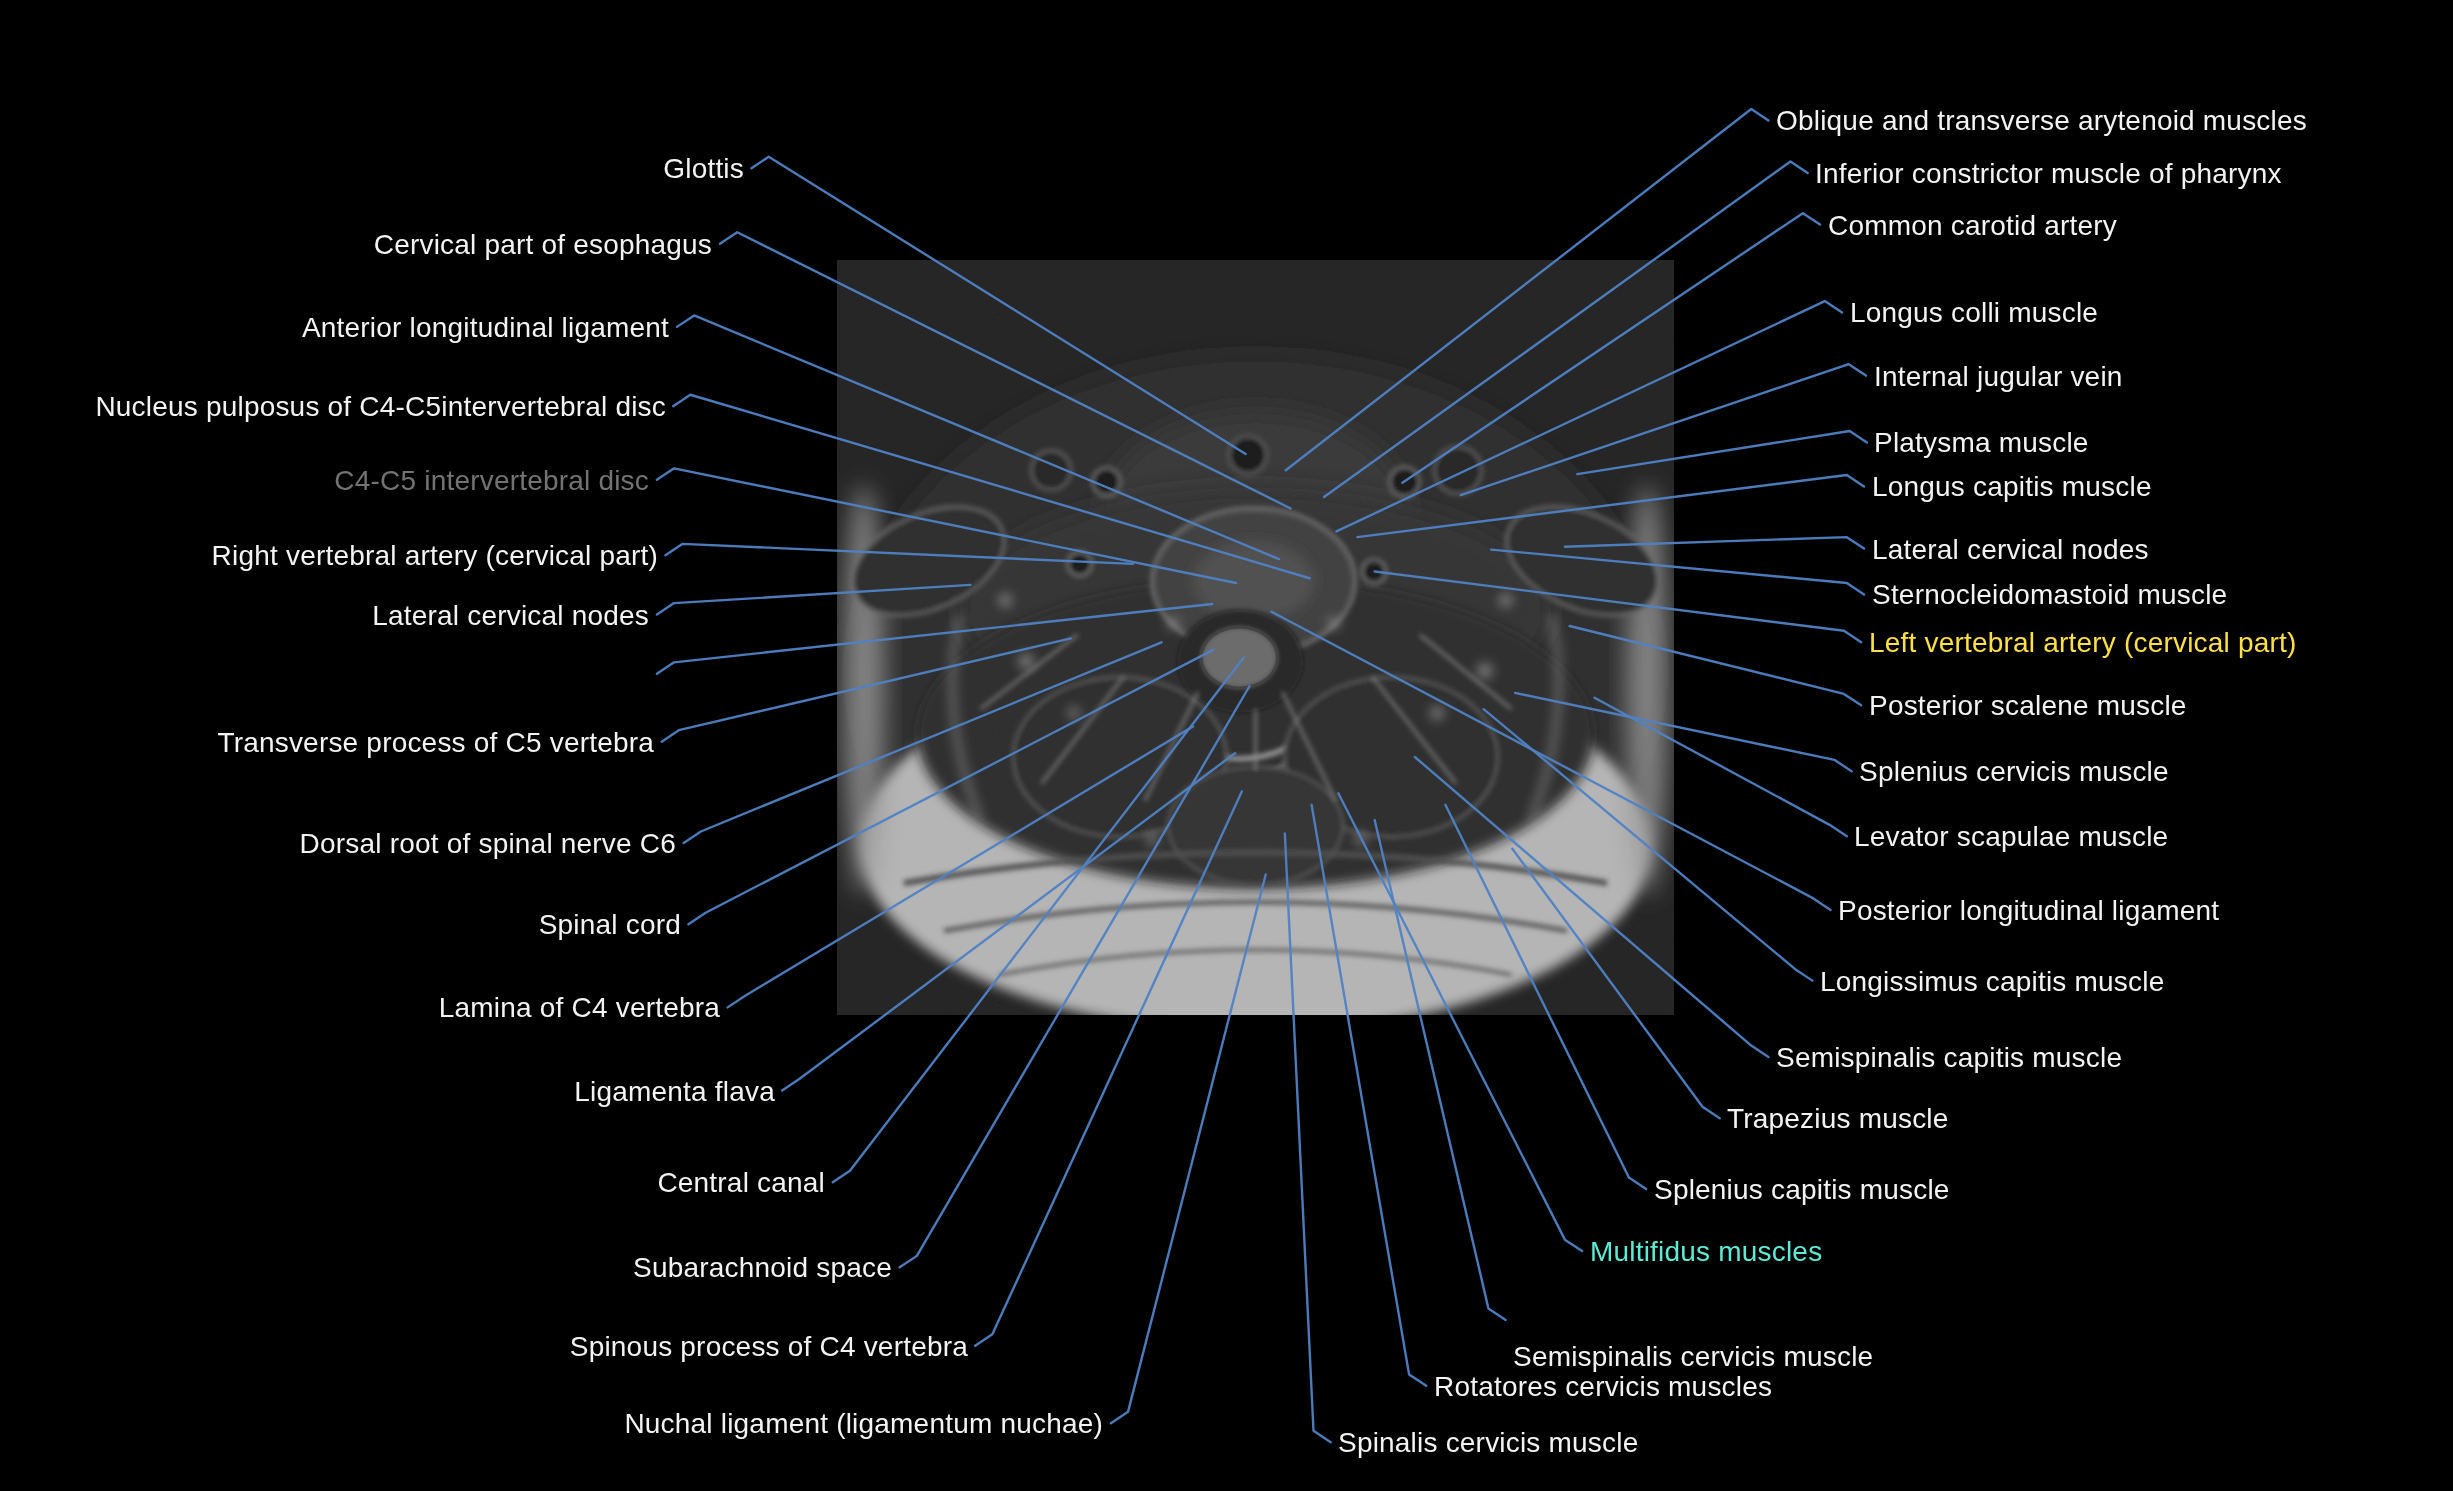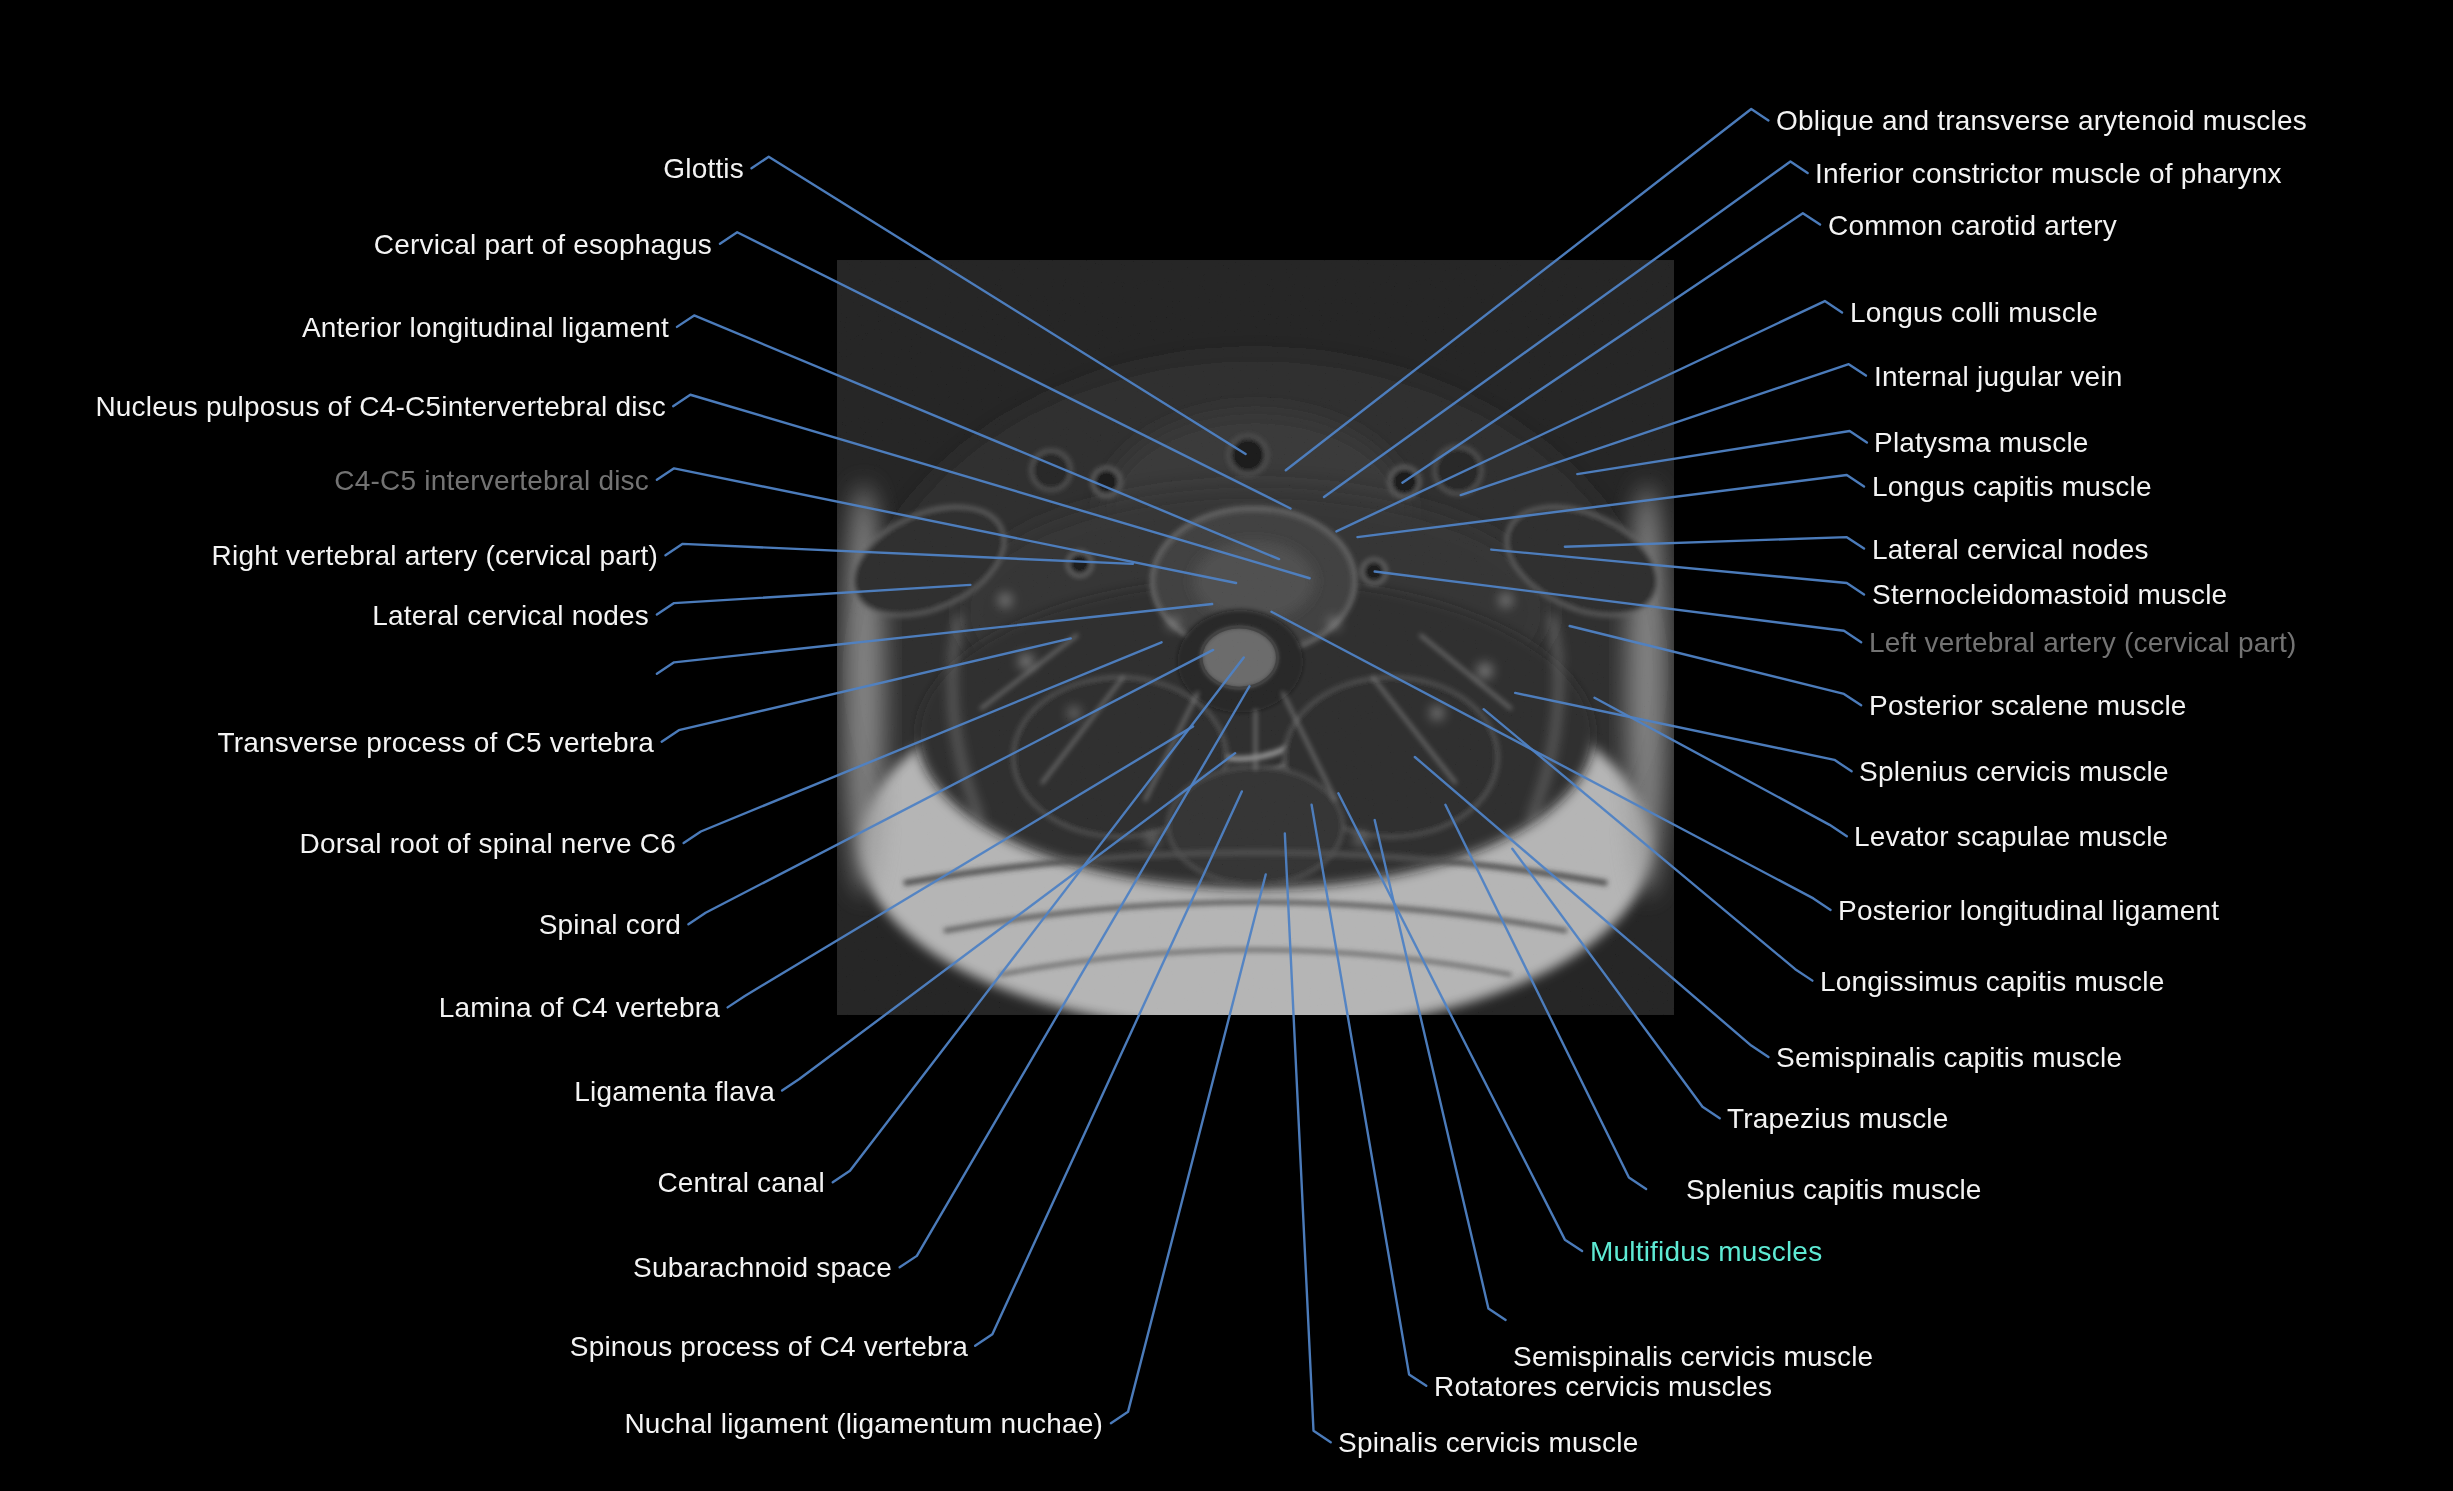--- a/index.html
+++ b/index.html
@@ -188,29 +188,29 @@
       <div class="label left" style="color: rgb(243, 243, 243); font-size: 28px; top: 1425px; right: 1351px;">Nuchal ligament (ligamentum nuchae)</div>
       <div class="label right" style="color: rgb(243, 243, 243); font-size: 28px; top: 122px; left: 1776px;">Oblique and transverse arytenoid muscles</div>
       <div class="label right" style="color: rgb(243, 243, 243); font-size: 28px; top: 175px; left: 1815px;">Inferior constrictor muscle of pharynx</div>
       <div class="label right" style="color: rgb(243, 243, 243); font-size: 28px; top: 227px; left: 1828px;">Common carotid artery</div>
       <div class="label right" style="color: rgb(243, 243, 243); font-size: 28px; top: 314px; left: 1850px;">Longus colli muscle</div>
       <div class="label right" style="color: rgb(243, 243, 243); font-size: 28px; top: 378px; left: 1874px;">Internal jugular vein</div>
       <div class="label right" style="color: rgb(243, 243, 243); font-size: 28px; top: 444px; left: 1874px;">Platysma muscle</div>
       <div class="label right" style="color: rgb(243, 243, 243); font-size: 28px; top: 488px; left: 1872px;">Longus capitis muscle</div>
       <div class="label right" style="color: rgb(243, 243, 243); font-size: 28px; top: 551px; left: 1872px;">Lateral cervical nodes</div>
       <div class="label right" style="color: rgb(243, 243, 243); font-size: 28px; top: 596px; left: 1872px;">Sternocleidomastoid muscle</div>
-      <div class="label right" style="color: #737373; font-size: 28px; top: 644px; left: 1869px;">Left vertebral artery (cervical part)</div>
+      <div class="label right" style="color: #fde047; font-size: 28px; top: 644px; left: 1869px;">Left vertebral artery (cervical part)</div>
       <div class="label right" style="color: rgb(243, 243, 243); font-size: 28px; top: 707px; left: 1869px;">Posterior scalene muscle</div>
       <div class="label right" style="color: rgb(243, 243, 243); font-size: 28px; top: 773px; left: 1859px;">Splenius cervicis muscle</div>
       <div class="label right" style="color: rgb(243, 243, 243); font-size: 28px; top: 838px; left: 1854px;">Levator scapulae muscle</div>
       <div class="label right" style="color: rgb(243, 243, 243); font-size: 28px; top: 912px; left: 1838px;">Posterior longitudinal ligament</div>
       <div class="label right" style="color: rgb(243, 243, 243); font-size: 28px; top: 983px; left: 1820px;">Longissimus capitis muscle</div>
       <div class="label right" style="color: rgb(243, 243, 243); font-size: 28px; top: 1059px; left: 1776px;">Semispinalis capitis muscle</div>
       <div class="label right" style="color: rgb(243, 243, 243); font-size: 28px; top: 1120px; left: 1727px;">Trapezius muscle</div>
-      <div class="label right" style="color: rgb(243, 243, 243); font-size: 28px; top: 1191px; left: 1654px; margin-left: 32px;">Splenius capitis muscle</div>
+      <div class="label right" style="color: rgb(243, 243, 243); font-size: 28px; top: 1191px; left: 1654px;">Splenius capitis muscle</div>
       <div class="label right" style="color: #5eead4; font-size: 28px; top: 1253px; left: 1590px;">Multifidus muscles</div>
       <div class="label right" style="color: rgb(243, 243, 243); font-size: 28px; top: 1358px; left: 1513px;">Semispinalis cervicis muscle</div>
       <div class="label right" style="color: rgb(243, 243, 243); font-size: 28px; top: 1388px; left: 1434px;">Rotatores cervicis muscles</div>
       <div class="label right" style="color: rgb(243, 243, 243); font-size: 28px; top: 1444px; left: 1338px;">Spinalis cervicis muscle</div>
     </div>
 
 </div>
 
 
 </body></html>

